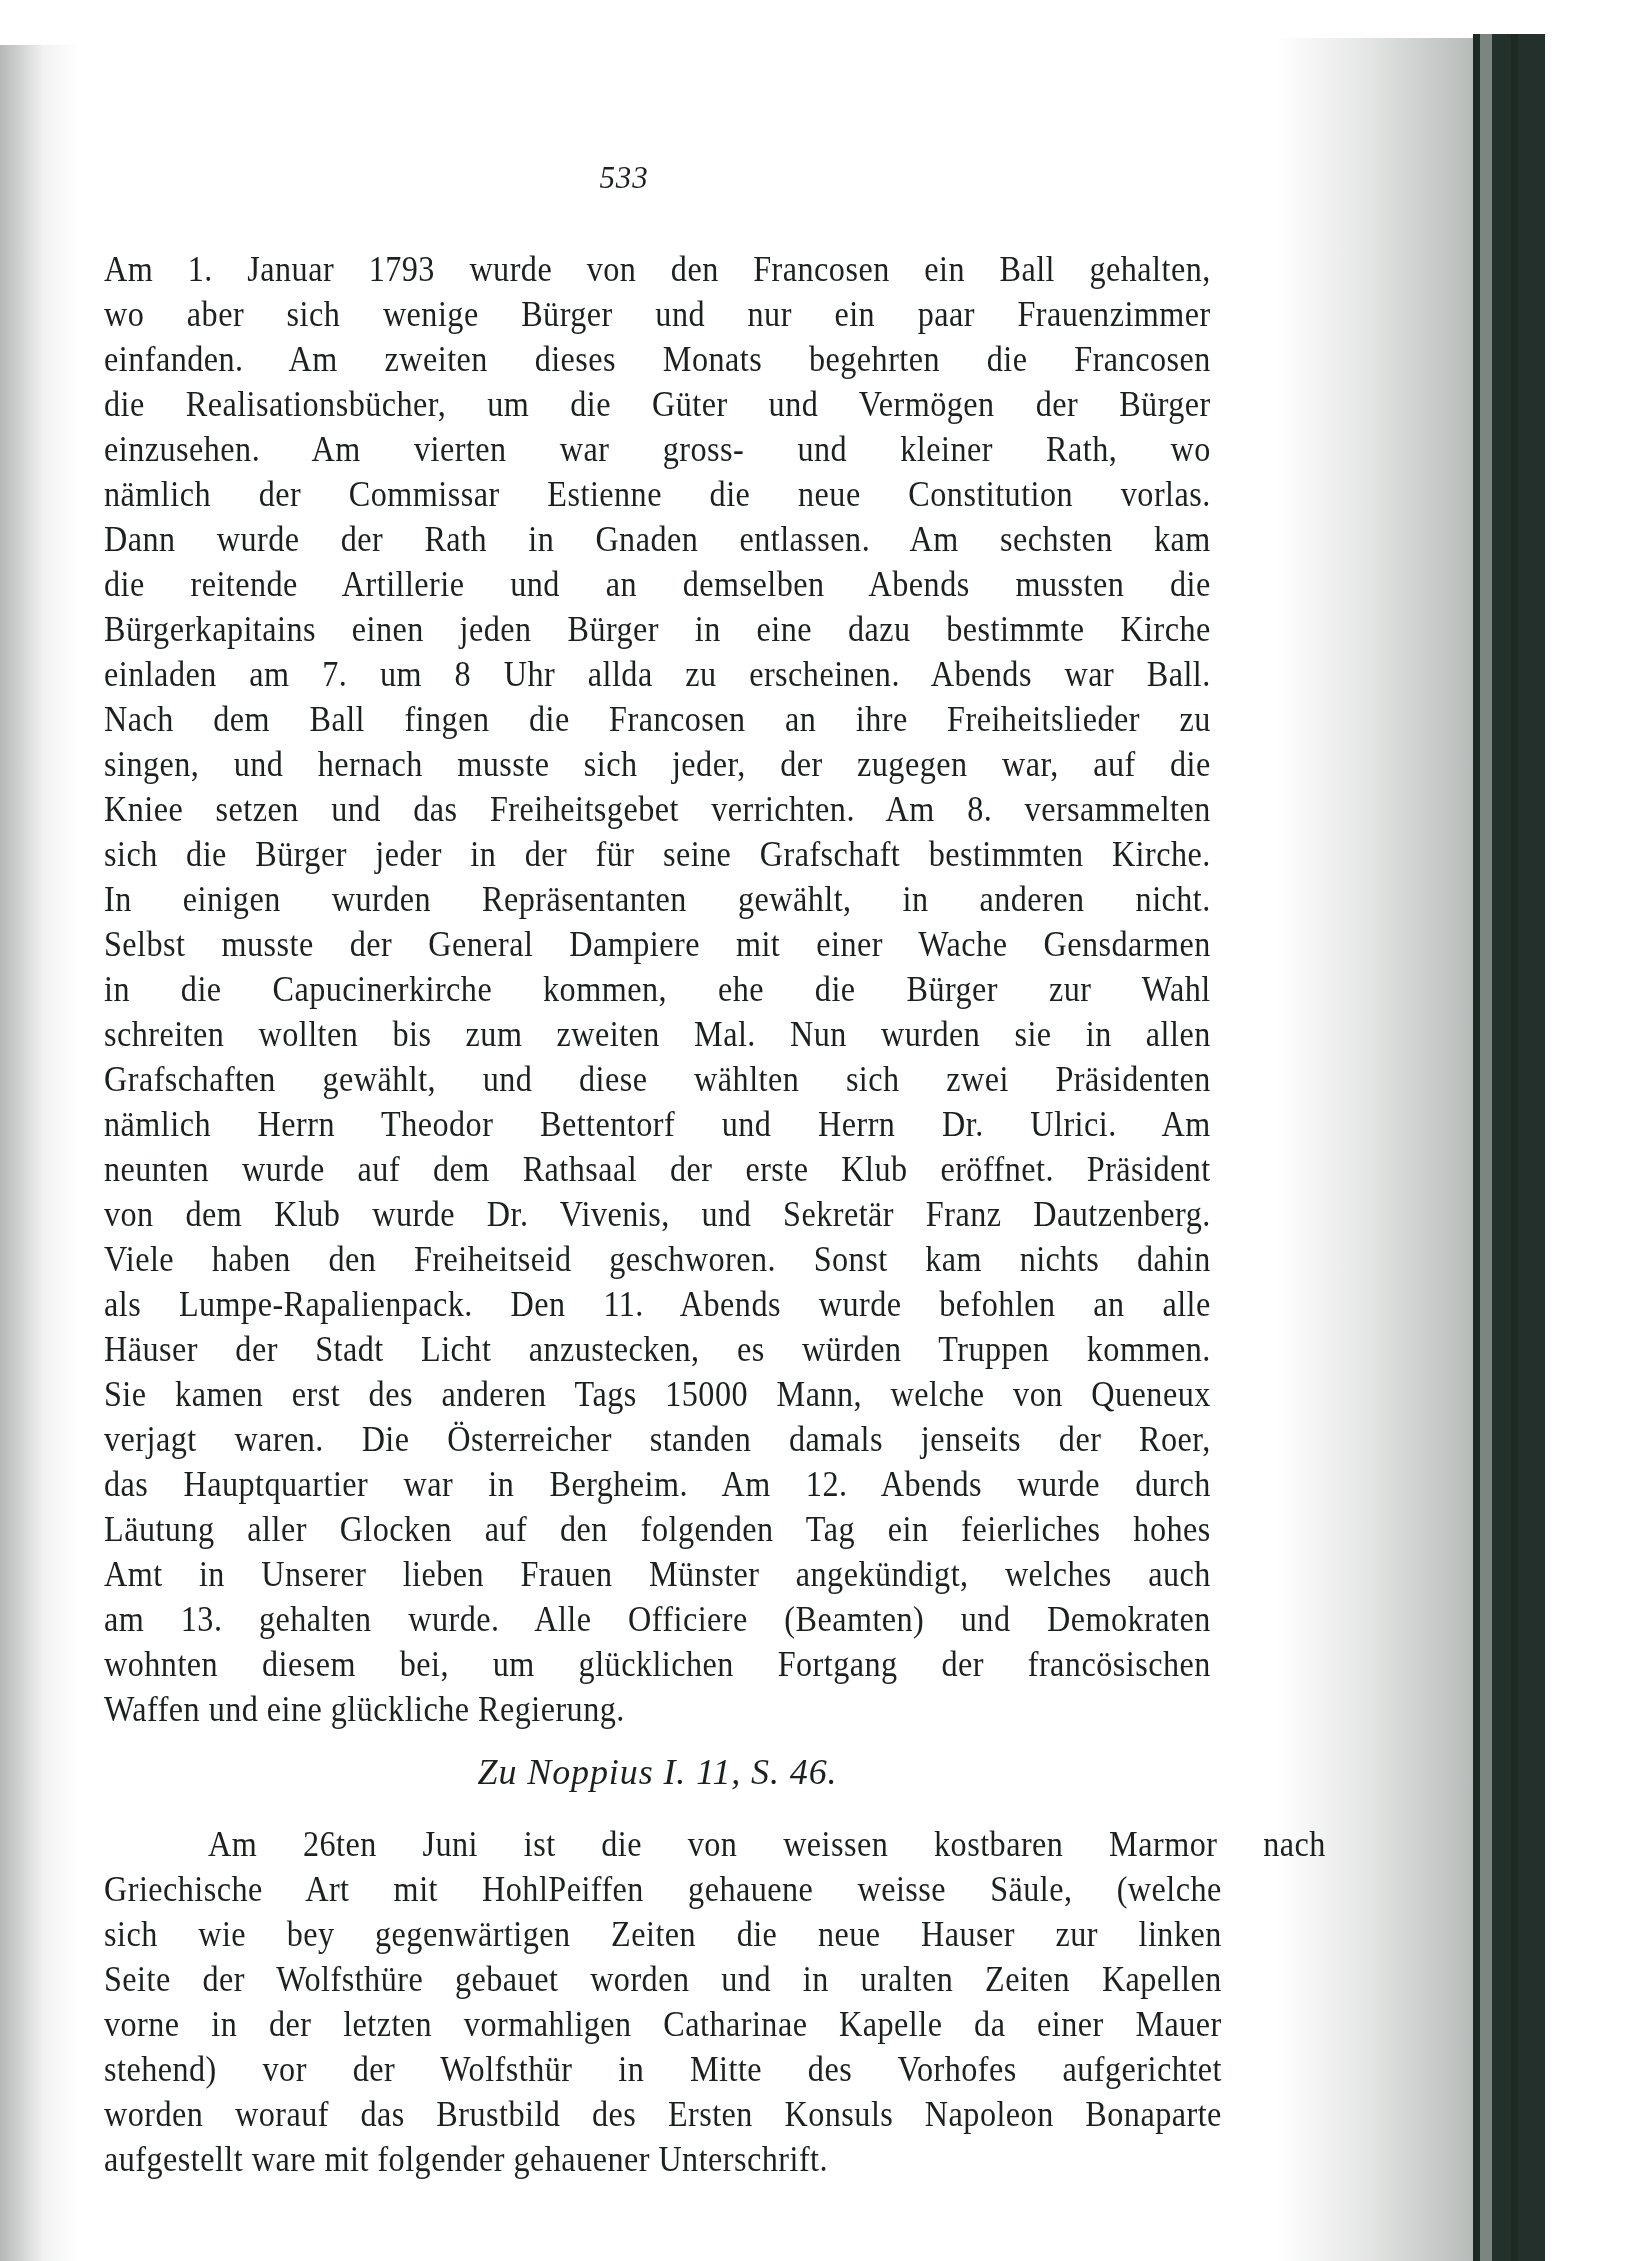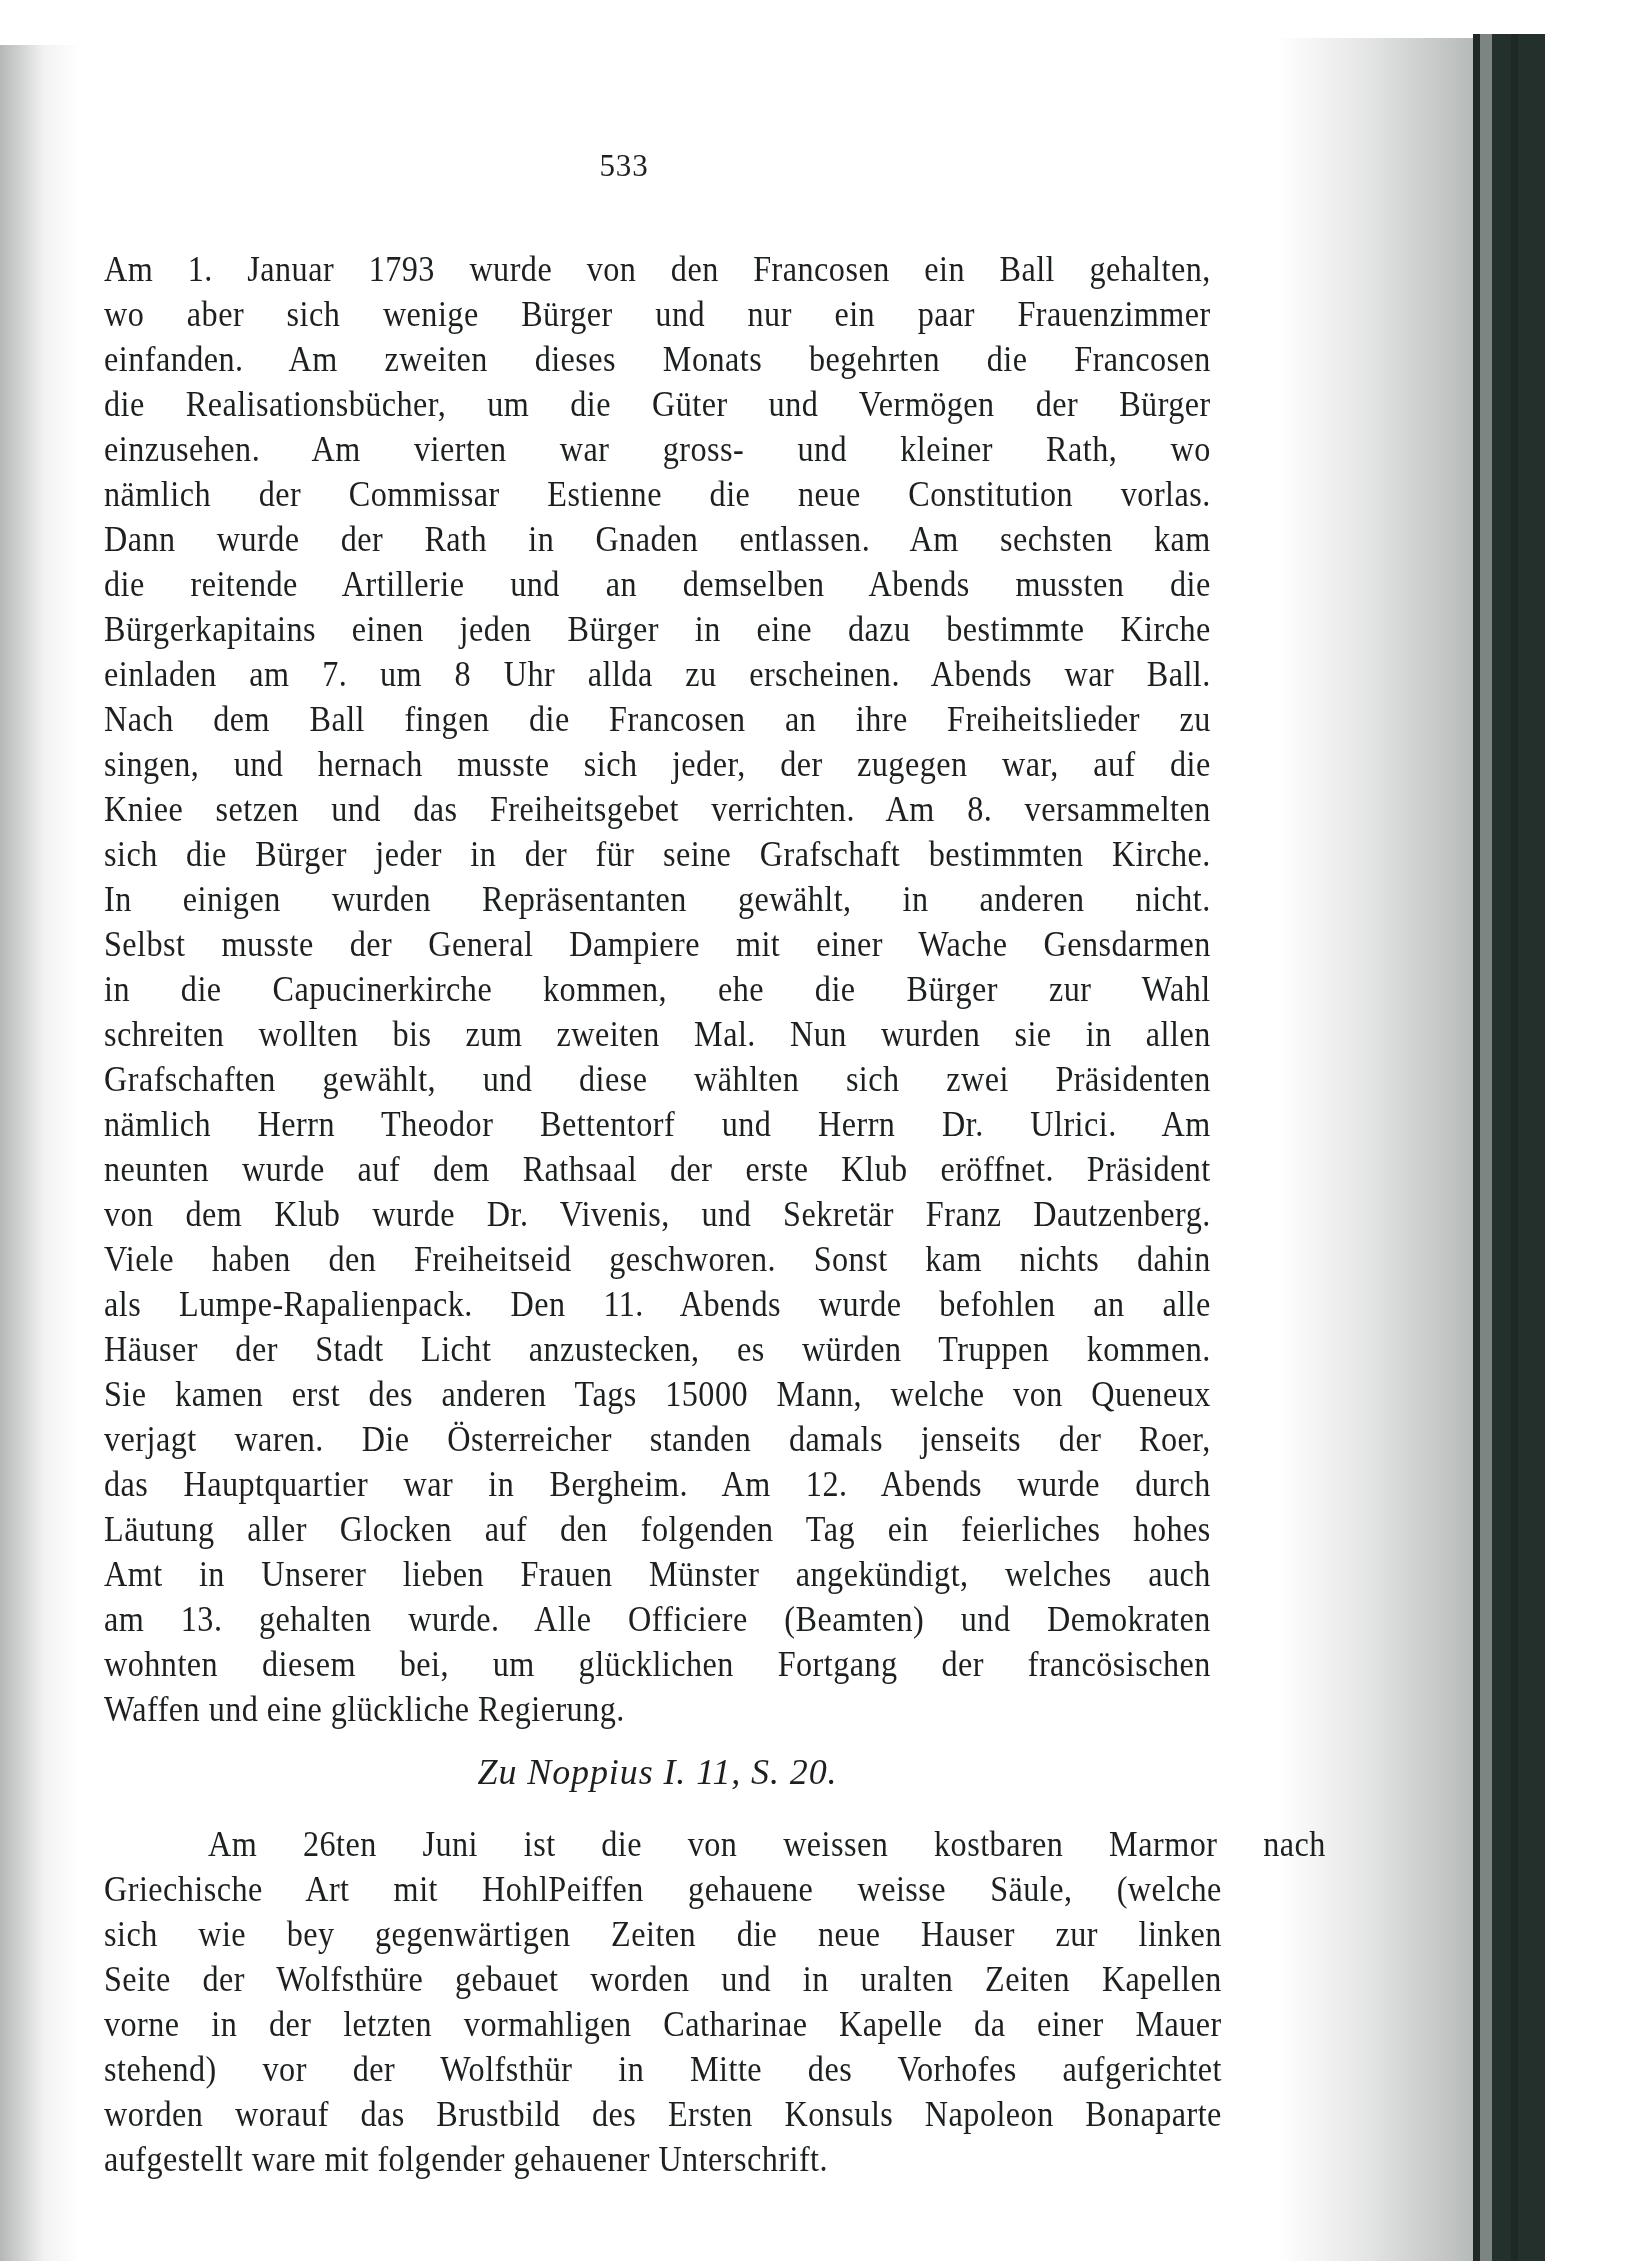--- a/index.html
+++ b/index.html
@@ -29,25 +29,26 @@
     top: 34px; height: 2227px;
     left: 1473px; width: 75px;
   }
   .spine .edge-a { position:absolute; left:0; top:0; width:6.6px; height:100%; background:#1f2a25; }
   .spine .edge-b { position:absolute; left:6.6px; top:0; width:12.2px; height:100%; background:#7c8581; }
   .spine .edge-c { position:absolute; left:19px; top:0; width:53px; height:100%; background:#24302b; }
   .spine .edge-d { position:absolute; left:38px; top:0; width:6.6px; height:100%; background:#1b2520; opacity:.6; }
 
   .page-number {
     position: absolute;
-    left: 577px; top: 148px;
+    left: 577px; top: 160px;
     width: 94px;
     text-align: center;
     font-size: 31px;
     letter-spacing: 0.9px;
+    font-style: italic;
   }
 
   .text-block {
     position: absolute;
     left: 104px;
     top: 237px;
     width: 1107px;
     margin-top: 10px;
   }
   .line {
@@ -126,21 +127,21 @@
     <div class="line">Sie kamen erst des anderen Tags 15000 Mann, welche von Queneux</div>
     <div class="line">verjagt waren. Die Österreicher standen damals jenseits der Roer,</div>
     <div class="line">das Hauptquartier war in Bergheim. Am 12. Abends wurde durch</div>
     <div class="line">Läutung aller Glocken auf den folgenden Tag ein feierliches hohes</div>
     <div class="line">Amt in Unserer lieben Frauen Münster angekündigt, welches auch</div>
     <div class="line">am 13. gehalten wurde. Alle Officiere (Beamten) und Demokraten</div>
     <div class="line">wohnten diesem bei, um glücklichen Fortgang der francösischen</div>
     <div class="line last">Waffen und eine glückliche Regierung.</div>
   </div>
 
-<div class="heading">Zu Noppius I. 11, S. 20.</div>
+<div class="heading">Zu Noppius I. 11, S. 46.</div>
 
 <div class="text-block-2" id="p2">
     <div class="line indent">Am 26ten Juni ist die von weissen kostbaren Marmor nach</div>
     <div class="line">Griechische Art mit HohlPeiffen gehauene weisse Säule, (welche</div>
     <div class="line">sich wie bey gegenwärtigen Zeiten die neue Hauser zur linken</div>
     <div class="line">Seite der Wolfsthüre gebauet worden und in uralten Zeiten Kapellen</div>
     <div class="line">vorne in der letzten vormahligen Catharinae Kapelle da einer Mauer</div>
     <div class="line">stehend) vor der Wolfsthür in Mitte des Vorhofes aufgerichtet</div>
     <div class="line">worden worauf das Brustbild des Ersten Konsuls Napoleon Bonaparte</div>
     <div class="line last">aufgestellt ware mit folgender gehauener Unterschrift.</div>

